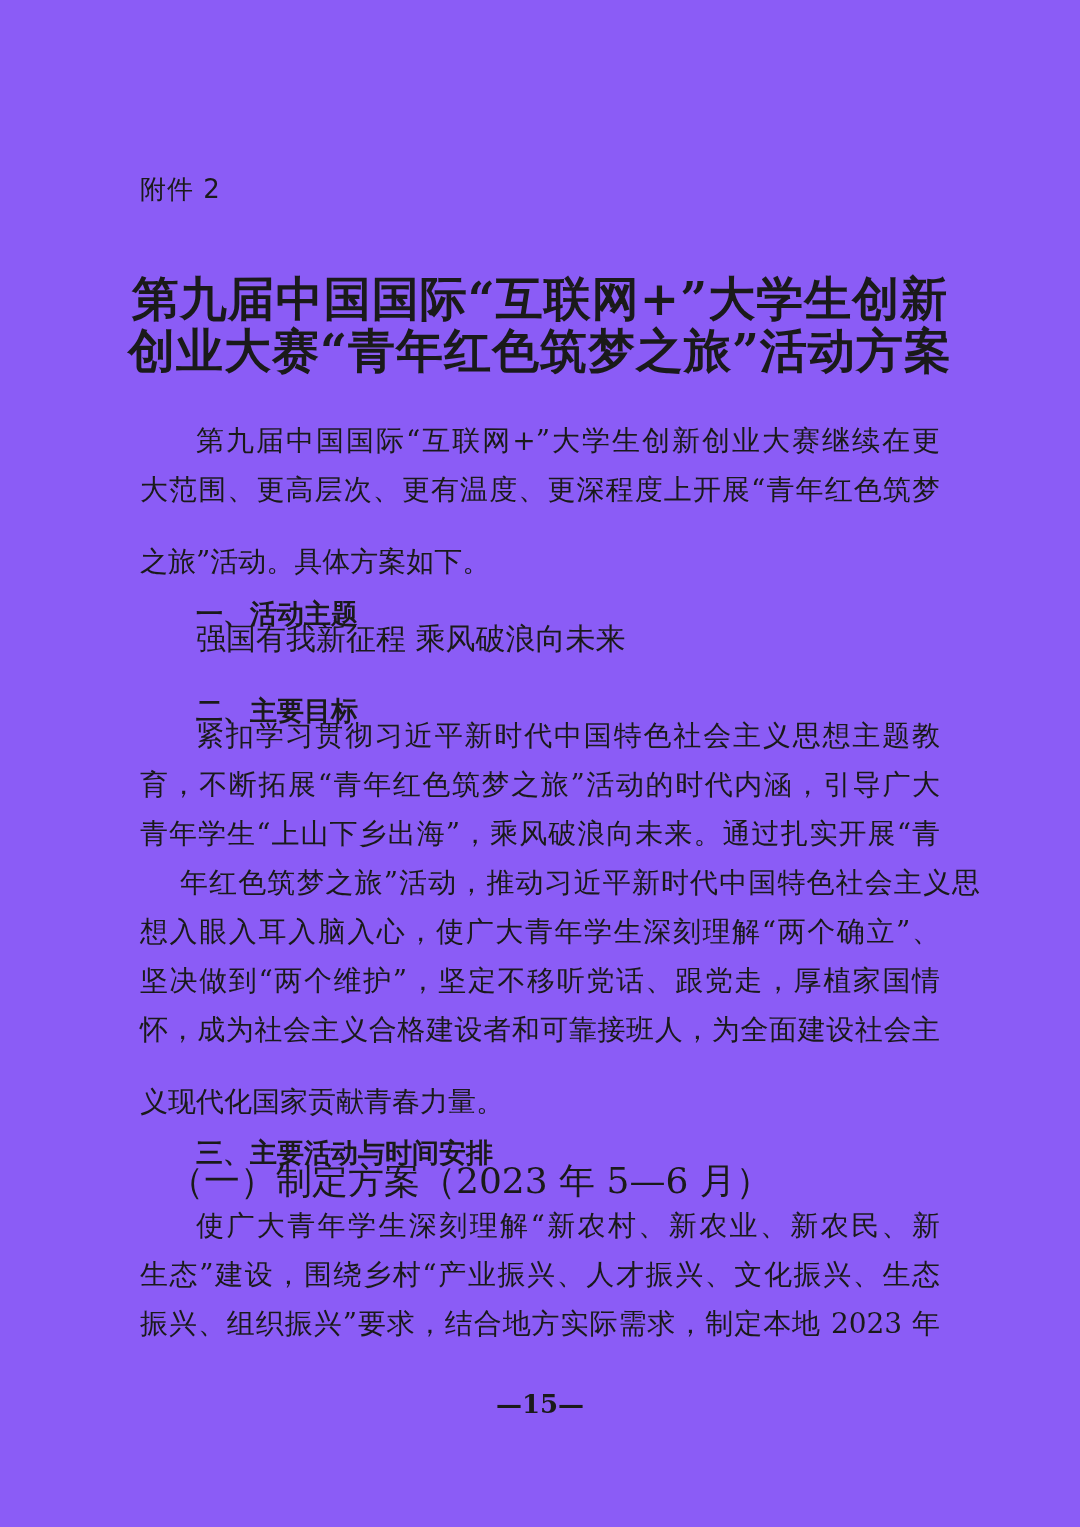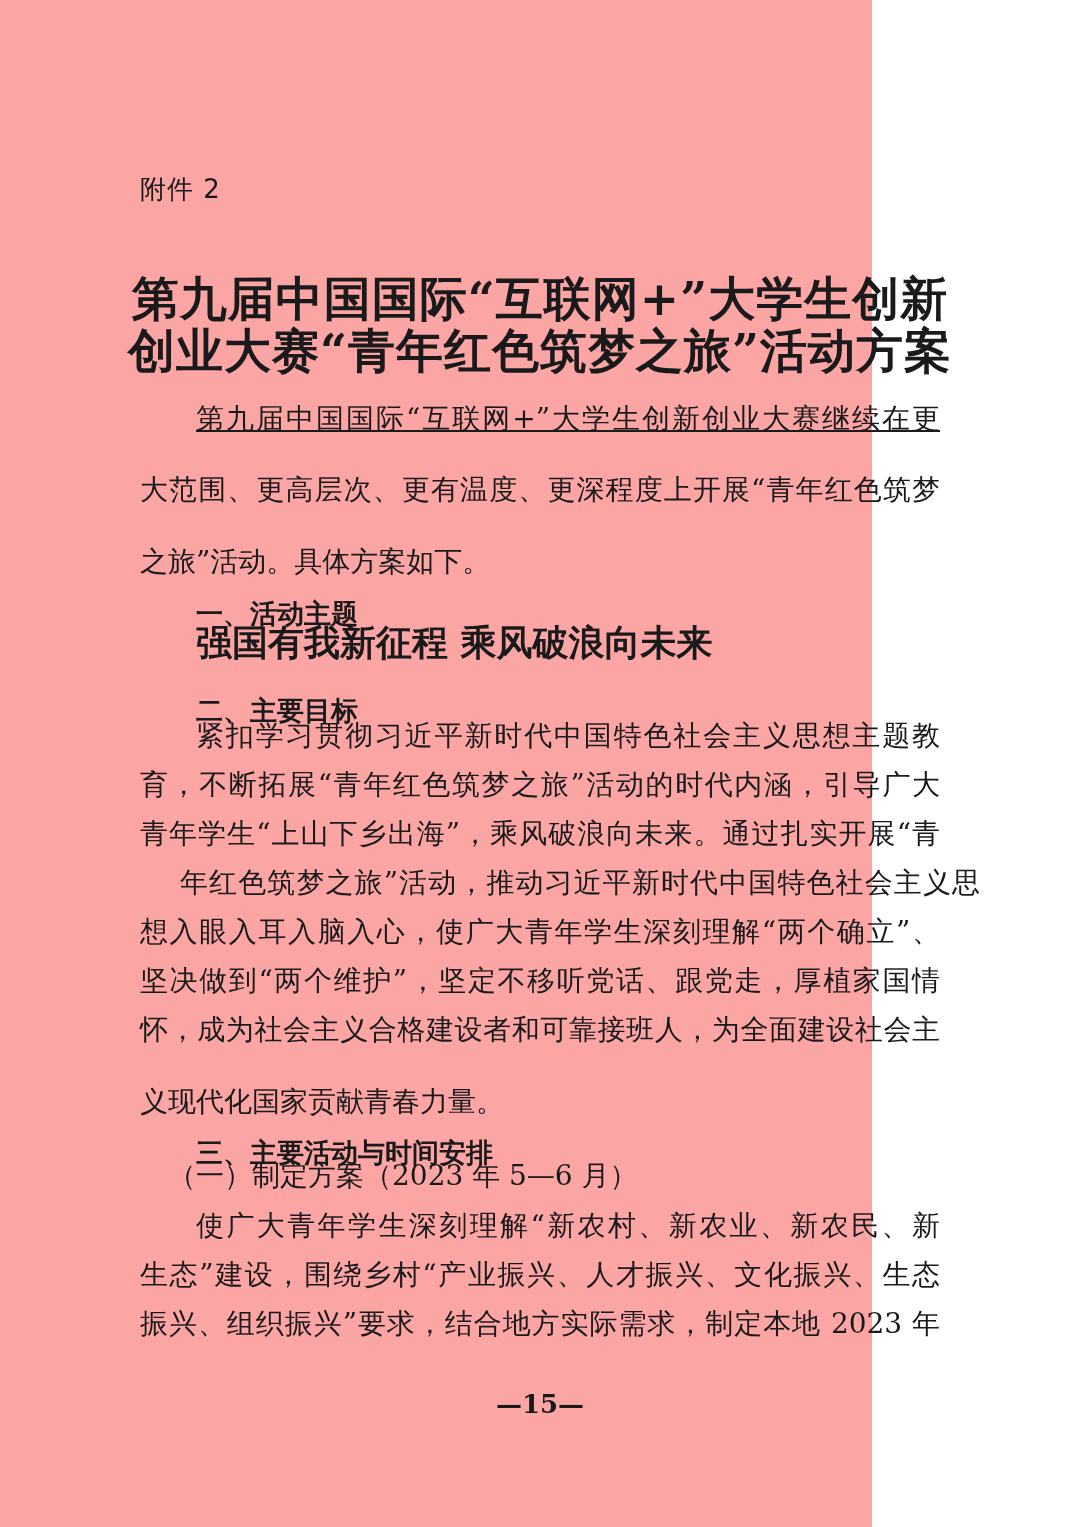--- a/index.html
+++ b/index.html
@@ -1,38 +1,38 @@
 <!DOCTYPE html>
 <html><head>
 <meta charset="utf-8">
 <style>
   html, body { margin: 0; padding: 0; background: #ffffff; }
   body { width: 1080px; height: 1527px; position: relative; overflow: hidden; color: #1a1a1a; }
-  .page { position: absolute; left: 0; top: 0; width: 872px; height: 1527px; background: #fca5a5; }
+  .page { position: absolute; left: 0; top: 0; width: 1080px; height: 1527px; background: #8b5cf6; }
   .attach { position: absolute; left: 140px; top: 172px; font-family: "DejaVu Sans", sans-serif; font-size: 26px; letter-spacing: 1px; }
   .title { position: absolute; left: 0; width: 1080px; text-align: center; font-family: "DejaVu Serif", serif; font-weight: bold; font-size: 47px; letter-spacing: 1px; white-space: nowrap; }
   .line { position: absolute; left: 140px; width: 800px; font-family: "DejaVu Serif", serif; font-size: 28px; white-space: nowrap; text-align: justify; text-align-last: justify; letter-spacing: 0px; }
   .line.last { text-align-last: left; margin-top: 23px; }
   .line.indent { left: 196px; width: 744px; }
   .heading { position: absolute; left: 196px; font-family: "DejaVu Sans", sans-serif; font-weight: bold; font-size: 27px; white-space: nowrap; margin-top: 25px; }
-  .sub { position: absolute; left: 168px; font-family: "DejaVu Serif", serif; font-size: 28px; white-space: nowrap; text-align: center; }
-  .theme { position: absolute; left: 196px; font-family: "DejaVu Serif", serif; font-size: 36px; white-space: nowrap; font-weight: bold; }
+  .sub { position: absolute; left: 168px; font-family: "DejaVu Serif", serif; font-size: 36px; white-space: nowrap; text-align: center; }
+  .theme { position: absolute; left: 196px; font-family: "DejaVu Serif", serif; font-size: 30px; white-space: nowrap; }
   .pagenum { position: absolute; left: 0; width: 1080px; top: 1350px; text-align: center; font-family: "DejaVu Serif", serif; font-weight: bold; font-size: 26px; margin-top: 39px; }
 </style>
 </head>
 <body>
 
 <div class="page">
 
   <div class="attach">附件 2</div>
 
   <div class="title" style="top:268px;">第九届中国国际“互联网+”大学生创新</div>
   <div class="title" style="top:320px;">创业大赛“青年红色筑梦之旅”活动方案</div>
 
-  <div class="line indent" style="top:400px;text-decoration:underline;">第九届中国国际“互联网+”大学生创新创业大赛继续在更</div>
+  <div class="line indent" style="top:422px;">第九届中国国际“互联网+”大学生创新创业大赛继续在更</div>
   <div class="line" style="top:471px;">大范围、更高层次、更有温度、更深程度上开展“青年红色筑梦</div>
   <div class="line last" style="top:520px;">之旅”活动。具体方案如下。</div>
 
   <div class="heading" style="top:571px;">一、活动主题</div>
   <div class="theme" style="top:619px;">强国有我新征程  乘风破浪向未来</div>
 
   <div class="heading" style="top:668px;">二、主要目标</div>
   <div class="line indent" style="top:717px;">紧扣学习贯彻习近平新时代中国特色社会主义思想主题教</div>
   <div class="line" style="top:766px;">育，不断拓展“青年红色筑梦之旅”活动的时代内涵，引导广大</div>
   <div class="line" style="top:815px;">青年学生“上山下乡出海”，乘风破浪向未来。通过扎实开展“青</div>

